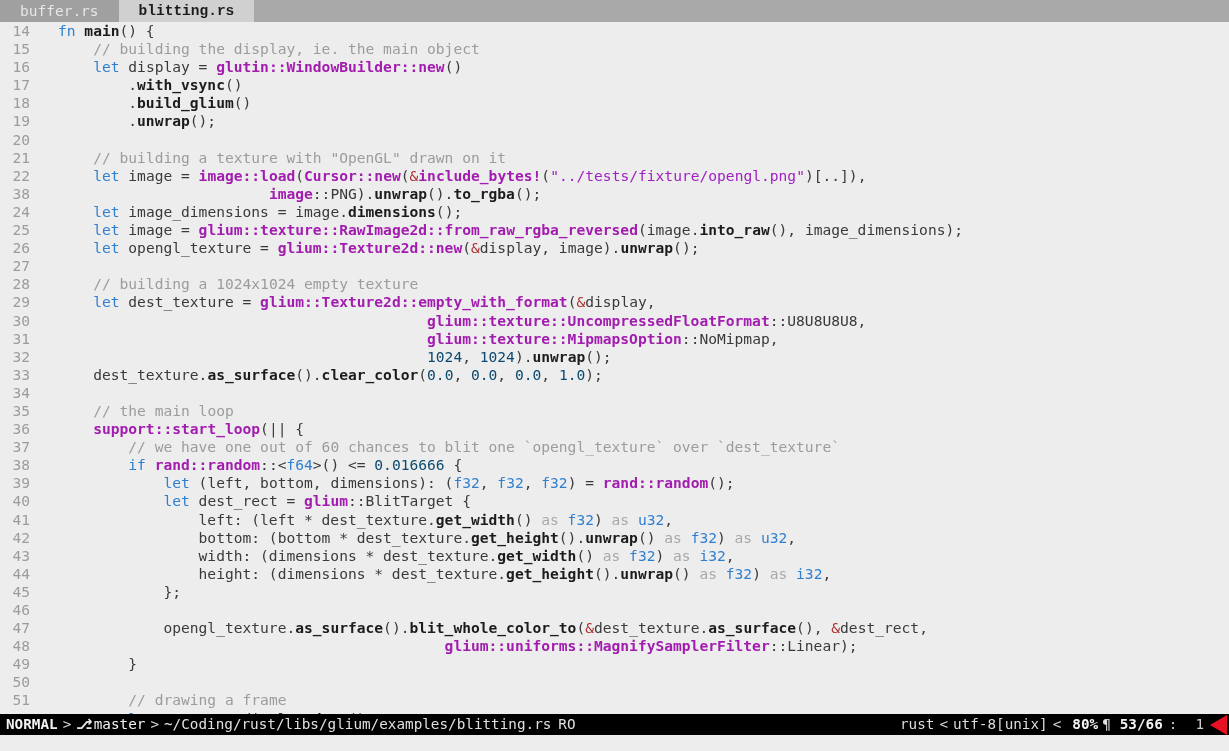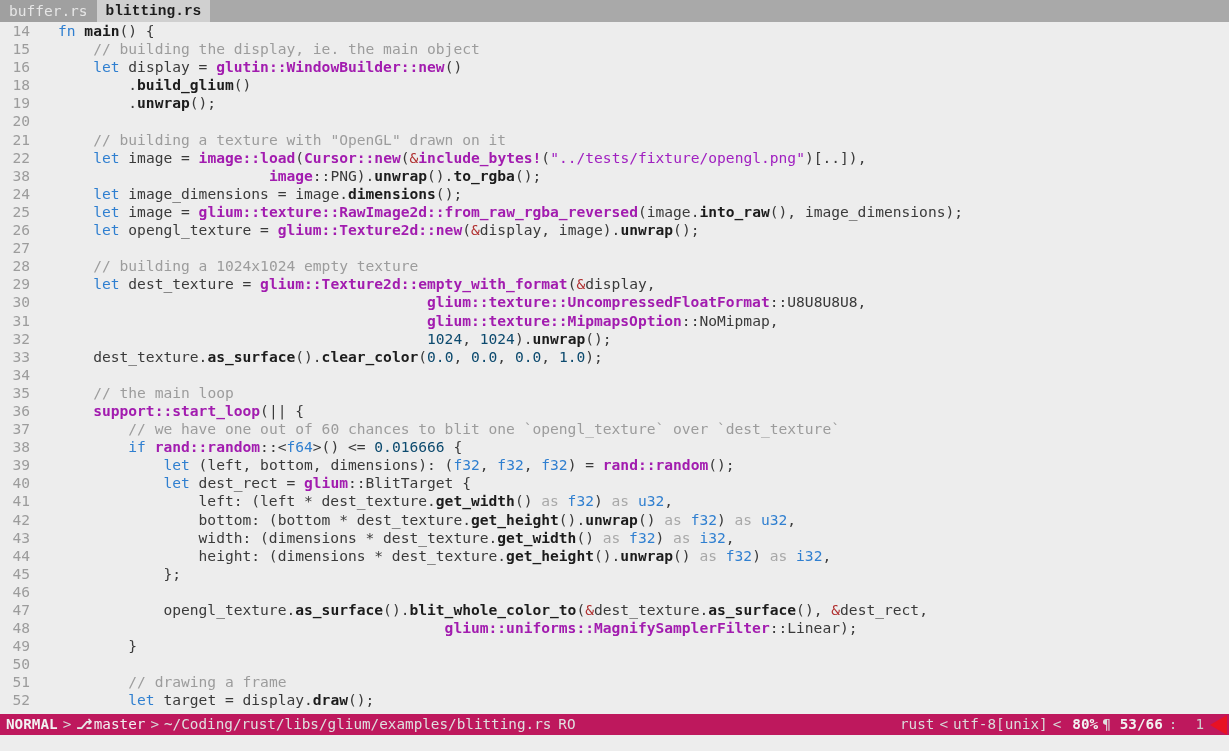--- a/index.html
+++ b/index.html
@@ -18,21 +18,21 @@
   #tabline {
     height: 22px;
     background: #a9a9a9;
     display: flex;
     align-items: stretch;
     font-size: 14.5px;
     line-height: 22px;
     white-space: pre;
   }
   .tab {
-    padding: 0 9px;
+    padding: 0 20px;
     display: block;
     height: 22px;
     letter-spacing: 0px;
   }
   .tab.inactive {
     background: #a0a0a0;
     color: #e6e6e6;
   }
   .tab.active {
     background: #d0d0d0;
@@ -88,21 +88,21 @@
   .num { color: #0c4a6e; }                       
   .str { color: #a020c0; }                       
   .cm  { color: #9c9c9c; }                       
   .amp { color: #b03030; }                       
   .as  { color: #a8a8a8; }                       
   .pl  { color: #3a3a3a; }                       
 
   
   #statusline {
     height: 21px;
-    background: #be185d;
+    background: #000000;
     color: #e8e8e8;
     display: flex;
     align-items: flex-end;
     font-size: 14.3px;
     line-height: 21px;
     white-space: pre;
     font-weight: bold;
   }
   #status-left {
     padding-left: 6px;
@@ -149,20 +149,21 @@
 <body>
 
 <div id="tabline">
   <div id="tabs-container" style="display:flex;flex:1 1 auto;"><div class="tab inactive">buffer.rs</div><div class="tab active">blitting.rs</div><div class="tab-fill"></div></div>
 </div>
 
 <div id="editor">
     <div class="line"><span class="lnum">14</span><span class="gutter"></span><span class="code"><span class="k">fn </span><span class="fn">main</span><span class="pl">() {</span></span></div>
     <div class="line"><span class="lnum">15</span><span class="gutter"></span><span class="code"><span class="pl">    </span><span class="cm">// building the display, ie. the main object</span></span></div>
     <div class="line"><span class="lnum">16</span><span class="gutter"></span><span class="code"><span class="pl">    </span><span class="k">let </span><span class="pl">display = </span><span class="kb">glutin::WindowBuilder::new</span><span class="pl">()</span></span></div>
+    <div class="line"><span class="lnum">17</span><span class="gutter"></span><span class="code"><span class="pl">        .</span><span class="fn">with_vsync</span><span class="pl">()</span></span></div>
     <div class="line"><span class="lnum">18</span><span class="gutter"></span><span class="code"><span class="pl">        .</span><span class="fn">build_glium</span><span class="pl">()</span></span></div>
     <div class="line"><span class="lnum">19</span><span class="gutter"></span><span class="code"><span class="pl">        .</span><span class="fn">unwrap</span><span class="pl">();</span></span></div>
     <div class="line"><span class="lnum">20</span><span class="gutter"></span><span class="code"></span></div>
     <div class="line"><span class="lnum">21</span><span class="gutter"></span><span class="code"><span class="pl">    </span><span class="cm">// building a texture with "OpenGL" drawn on it</span></span></div>
     <div class="line"><span class="lnum">22</span><span class="gutter"></span><span class="code"><span class="pl">    </span><span class="k">let </span><span class="pl">image = </span><span class="kb">image::load</span><span class="pl">(</span><span class="kb">Cursor::new</span><span class="pl">(</span><span class="amp">&amp;</span><span class="kb">include_bytes!</span><span class="pl">(</span><span class="str">"../tests/fixture/opengl.png"</span><span class="pl">)[..]),</span></span></div>
     <div class="line"><span class="lnum">38</span><span class="gutter"></span><span class="code"><span class="pl">                        </span><span class="kb">image</span><span class="pl">::PNG).</span><span class="fn">unwrap</span><span class="pl">().</span><span class="fn">to_rgba</span><span class="pl">();</span></span></div>
     <div class="line"><span class="lnum">24</span><span class="gutter"></span><span class="code"><span class="pl">    </span><span class="k">let </span><span class="pl">image_dimensions = image.</span><span class="fn">dimensions</span><span class="pl">();</span></span></div>
     <div class="line"><span class="lnum">25</span><span class="gutter"></span><span class="code"><span class="pl">    </span><span class="k">let </span><span class="pl">image = </span><span class="kb">glium::texture::RawImage2d::from_raw_rgba_reversed</span><span class="pl">(image.</span><span class="fn">into_raw</span><span class="pl">(), image_dimensions);</span></span></div>
     <div class="line"><span class="lnum">26</span><span class="gutter"></span><span class="code"><span class="pl">    </span><span class="k">let </span><span class="pl">opengl_texture = </span><span class="kb">glium::Texture2d::new</span><span class="pl">(</span><span class="amp">&amp;</span><span class="pl">display, image).</span><span class="fn">unwrap</span><span class="pl">();</span></span></div>
     <div class="line"><span class="lnum">27</span><span class="gutter"></span><span class="code"></span></div>

